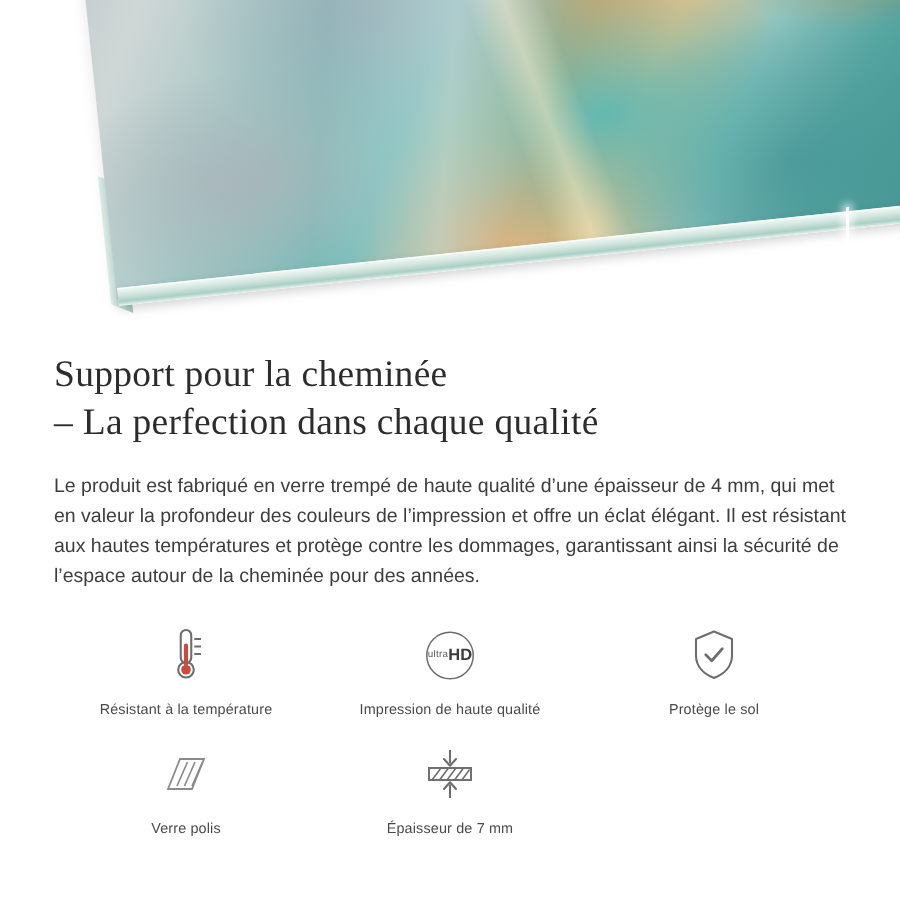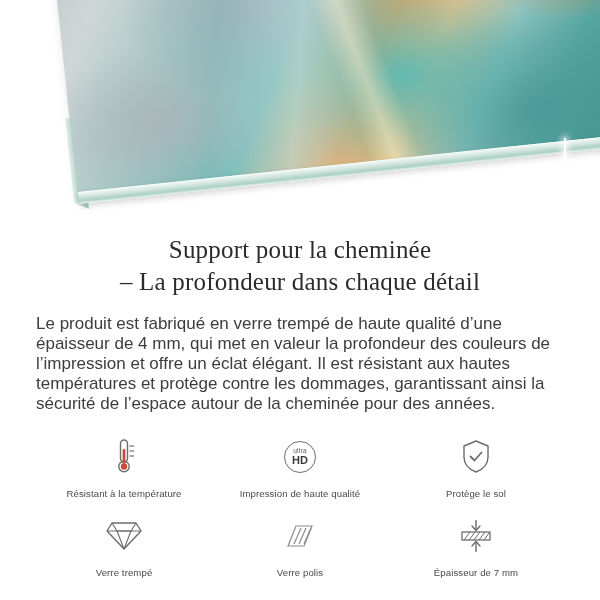--- a/index.html
+++ b/index.html
@@ -113,26 +113,25 @@
     box-sizing: border-box;
   }
   .headline {
     font-family: "Liberation Serif", serif;
     font-size: 25px;
     line-height: 32px;
     color: #2c2c2c;
     margin: 22px 0 0 0;
     font-weight: 400;
     letter-spacing: 0.2px;
-    text-align: center;
   }
   .headline .line2 { display: block; }
   .body-copy {
     margin: 16px 0 0 0;
-    font-size: 17px;
+    font-size: 13px;
     line-height: 20px;
     color: #3d3d3d;
     max-width: 532px;
   }
 
   
   .features {
     margin-top: 22px;
     display: grid;
     grid-template-columns: repeat(3, 1fr);
@@ -156,21 +155,21 @@
     color: #4a4a4a;
     text-align: left;
     letter-spacing: 0.1px;
   }
   .ultrahd {
     width: 30px;
     height: 30px;
     border: 1.4px solid #6d6d6d;
     border-radius: 16px;
     display: flex;
-    flex-direction: column;
+    flex-direction: row;
     align-items: center;
     justify-content: center;
     line-height: 1;
   }
   .ultrahd .u1 { font-size: 6.5px; color: #5a5a5a; letter-spacing: 0.2px; }
   .ultrahd .u2 { font-size: 11px; font-weight: bold; color: #3a3a3a; margin-top: 1px; }
   svg { display: block; }
 </style>
 </head>
 <body>
@@ -183,21 +182,21 @@
       <div class="panel"></div>
       <div class="panel-edge"></div>
       <div class="sparkle"></div>
     </div>
   </div>
 
   <div class="content">
 
     <h1 class="headline">
       <span>Support pour la cheminée</span>
-      <span class="line2">– La profondeur dans chaque détail</span>
+      <span class="line2">– La perfection dans chaque qualité</span>
     </h1>
 
     <p class="body-copy">Le produit est fabriqué en verre trempé de haute qualité d’une épaisseur de 4 mm, qui met en valeur la profondeur des couleurs de l’impression et offre un éclat élégant. Il est résistant aux hautes températures et protège contre les dommages, garantissant ainsi la sécurité de l’espace autour de la cheminée pour des années.</p>
 
     <div class="features">
 
       <div class="feature">
         <div class="feature-icon">
           <svg width="34" height="40" viewBox="0 0 34 40">
             <rect x="13.5" y="3" width="7" height="22" rx="3.5" fill="none" stroke="#6d6d6d" stroke-width="1.4"></rect>
@@ -225,32 +224,20 @@
       <div class="feature">
         <div class="feature-icon">
           <svg width="34" height="40" viewBox="0 0 34 40">
             <path d="M17 4 L29 9 V20 C29 27.5 23.5 32.5 17 35 C10.5 32.5 5 27.5 5 20 V9 Z" fill="none" stroke="#6d6d6d" stroke-width="1.4" stroke-linejoin="round"></path>
             <path d="M11.5 19.5 L15.5 23.5 L22.5 15.5" fill="none" stroke="#6d6d6d" stroke-width="1.8" stroke-linecap="round" stroke-linejoin="round"></path>
           </svg>
         </div>
         <div class="feature-label">Protège le sol</div>
       </div>
 
-      <div class="feature">
-        <div class="feature-icon">
-          <svg width="40" height="36" viewBox="0 0 40 36">
-            <path d="M8 5 H32 L37 13 L20 31 L3 13 Z" fill="none" stroke="#6d6d6d" stroke-width="1.4" stroke-linejoin="round"></path>
-            <path d="M3 13 H37" stroke="#6d6d6d" stroke-width="1.2"></path>
-            <path d="M8 5 L13 13 L20 31" fill="none" stroke="#6d6d6d" stroke-width="1.1"></path>
-            <path d="M32 5 L27 13 L20 31" fill="none" stroke="#6d6d6d" stroke-width="1.1"></path>
-            <path d="M13 13 H27" stroke="#6d6d6d" stroke-width="1.1"></path>
-          </svg>
-        </div>
-        <div class="feature-label">Verre trempé</div>
-      </div>
 
       <div class="feature">
         <div class="feature-icon">
           <svg width="36" height="34" viewBox="0 0 36 34">
             <path d="M6 27 L22 27 L30 7 L14 7 Z" fill="none" stroke="#8a8a8a" stroke-width="1.2"></path>
             <line x1="12" y1="25" x2="19" y2="9" stroke="#8a8a8a" stroke-width="1.1"></line>
             <line x1="17" y1="25" x2="24" y2="9" stroke="#8a8a8a" stroke-width="1.1"></line>
             <line x1="22" y1="25" x2="29" y2="9" stroke="#8a8a8a" stroke-width="1.1"></line>
           </svg>
         </div>

